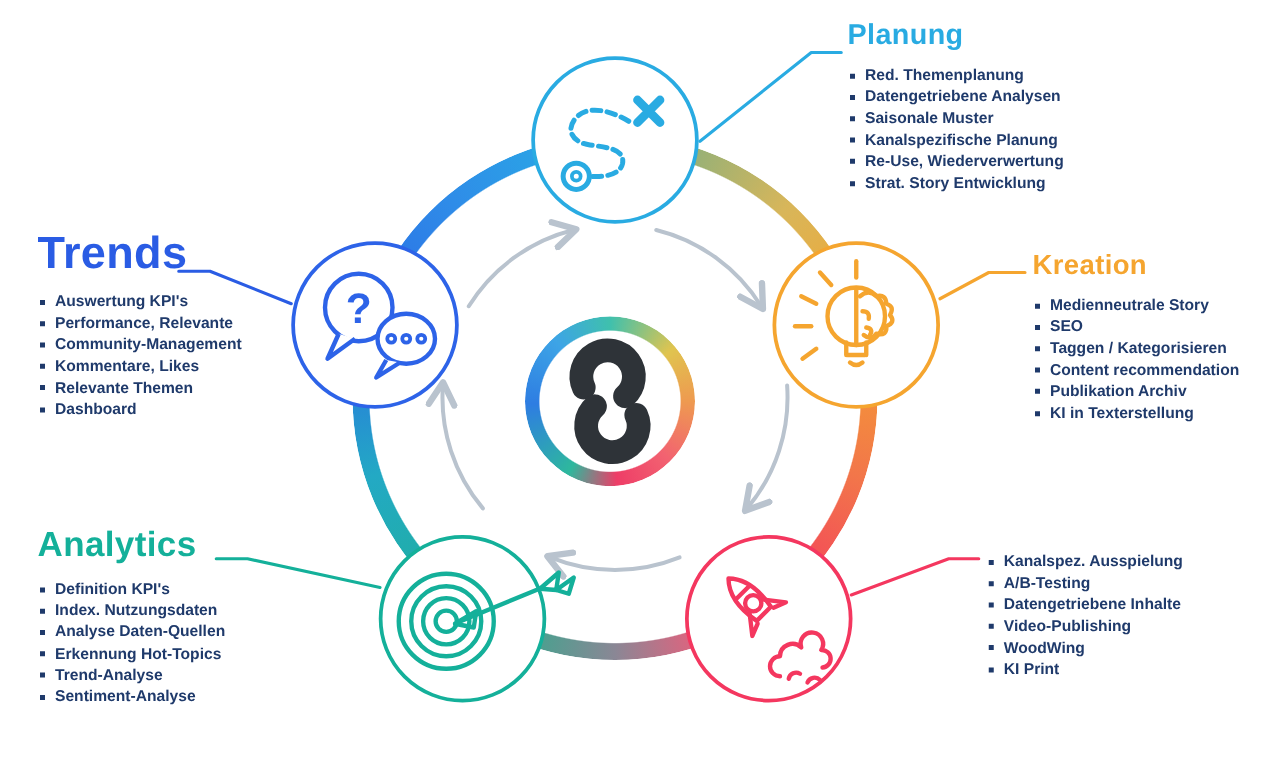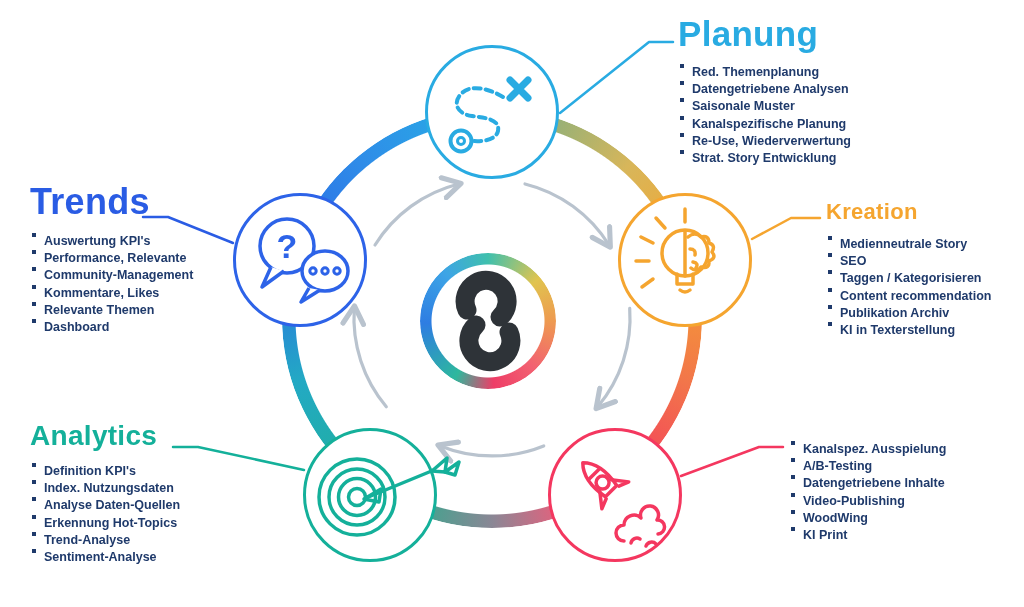--- a/index.html
+++ b/index.html
@@ -33,27 +33,27 @@
   #node-planung{left:425px;top:45px;border-color:#29ABE2}
   #node-kreation{left:618px;top:193px;border-color:#F5A52F}
   #node-publikation{left:548px;top:428px;border-color:#F4375F}
   #node-analytics{left:303px;top:428px;border-color:#14B09A}
   #node-trends{left:233px;top:193px;border-color:#2D63E8}
 
   svg.overlay{position:absolute;left:0;top:0;z-index:3}
 
   .panel{position:absolute;z-index:4}
   .panel h2{margin:0;font-weight:bold;letter-spacing:.3px;line-height:1.0}
-  #panel-planung{left:678px;top:16px}      #panel-planung h2{font-size:35px;color:#29ABE2}
+  #panel-planung{left:678px;top:16px}      #panel-planung h2{font-size:23px;color:#29ABE2}
   #panel-kreation{left:826px;top:201px}    #panel-kreation h2{font-size:22px;color:#F5A52F}
   #panel-publikation{left:789px;top:428px} #panel-publikation h2{font-size:31px;color:#F4375F}
   #panel-analytics{left:30px;top:422px}    #panel-analytics h2{font-size:28px;color:#14B09A}
   #panel-trends{left:30px;top:184px}       #panel-trends h2{font-size:36px;color:#2A5CE4}
   .panel ul{list-style:none;margin:13px 0 0 2px;padding:0}
-  .panel li{display:flex;gap:8px;font-size:12.5px;font-weight:bold;
+  .panel li{display:flex;align-items:center;gap:8px;font-size:12.5px;font-weight:bold;
             color:#1f3a6b;line-height:17.2px;white-space:nowrap}
   .sq{width:4px;height:4px;background:#1f3a6b;flex:none;display:inline-block}
 </style>
 </head>
 <body>
 
 <div class="outer-ring"></div>
 <div class="logo-ring"></div>
 
 <div class="node" id="node-planung"></div>

